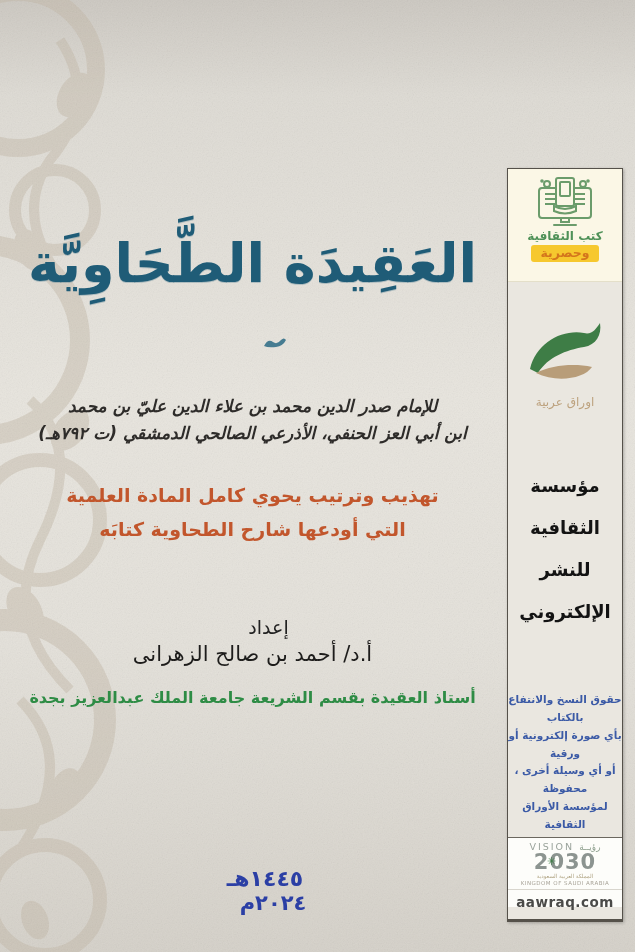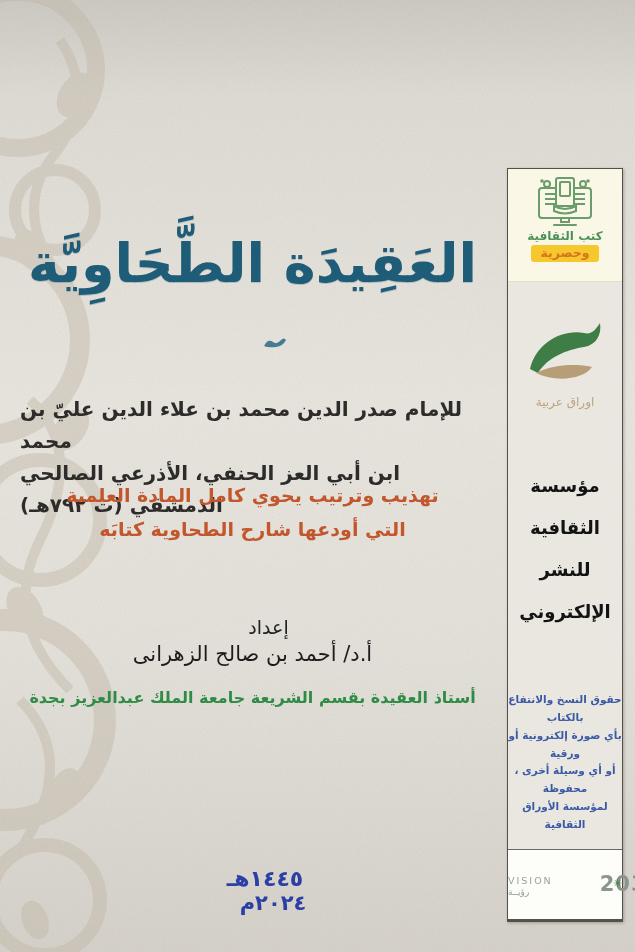--- a/index.html
+++ b/index.html
@@ -22,22 +22,22 @@
     font-size:46px;color:#a5331e;direction:rtl;
     text-shadow:0 0 1px rgba(165,51,30,.35);
   }
   .main-title{
     left:0;top:232px;width:505px;text-align:center;
     font-size:54px;font-weight:bold;color:#1f5c77;direction:rtl;white-space:nowrap;
     text-shadow:0 1px 0 rgba(31,92,119,.25);
   }
   .title-flourish{left:262px;top:336px;}
   .author-block{
-    left:20px;top:393px;width:465px;text-align:left;direction:rtl;
-    font-size:20px;font-weight:bold;color:#2e2c2a;line-height:1.6;
+    left:20px;top:393px;width:465px;text-align:center;direction:rtl;
+    font-size:17px;font-weight:bold;color:#2e2c2a;line-height:1.6;font-style:italic;
   }
   .subtitle-block{
     left:20px;top:478px;width:465px;text-align:center;direction:rtl;
     font-size:19px;font-weight:bold;color:#c2562c;line-height:1.8;
   }
   .prep-label{left:16px;top:616px;width:505px;text-align:center;direction:rtl;font-size:19px;color:#222;}
   .prep-name{left:0;top:642px;width:505px;text-align:center;direction:rtl;font-size:21px;color:#1d1c1b;}
   .prep-title{left:0;top:688px;width:505px;text-align:center;direction:rtl;font-size:16px;font-weight:bold;color:#2e8c45;}
   .dates{left:185px;top:866px;width:160px;text-align:center;direction:rtl;color:#2b3fa5;font-weight:bold;}
   .dates .hijri{font-size:22px;}
@@ -65,23 +65,23 @@
   .awraq-logo-text{font-size:12px;color:#bda27e;direction:rtl;margin-top:-2px;}
   .institution{
     position:absolute;left:0;top:296px;width:100%;text-align:center;direction:rtl;
     font-size:18px;font-weight:bold;color:#131313;line-height:2.33;
   }
   .copyright{
     position:absolute;left:0;top:522px;width:100%;text-align:center;direction:rtl;
     font-size:10.5px;font-weight:bold;color:#3b5aa6;line-height:1.7;
   }
   .vision-box{
-    position:absolute;left:0;bottom:0;width:100%;height:70px;
+    position:absolute;left:0;bottom:12px;width:100%;height:70px;
     background:#fdfdfa;border-top:1px solid #6b675f;
-    display:flex;flex-direction:row;align-items:center;box-sizing:border-box;gap:47px;
+    display:flex;flex-direction:column;align-items:center;box-sizing:border-box;
   }
   .vision-line{font-size:9.5px;letter-spacing:2px;color:#9aa39b;margin-top:3px;}
   .vision-line .ar{letter-spacing:0;font-size:9px;color:#8fa08f;}
   .vision-year{font-size:21px;font-weight:bold;color:#8c9490;line-height:1;letter-spacing:1px;position:relative;text-align:right;}
   .vision-year .emblem{
     position:absolute;left:13px;top:4px;font-size:11px;color:#3e7d46;letter-spacing:0;
   }
   .vision-country{font-size:5.5px;color:#a8a398;letter-spacing:.5px;line-height:1.3;text-align:center;}
   .vision-country .ar{color:#b1a584;}
   .site{

